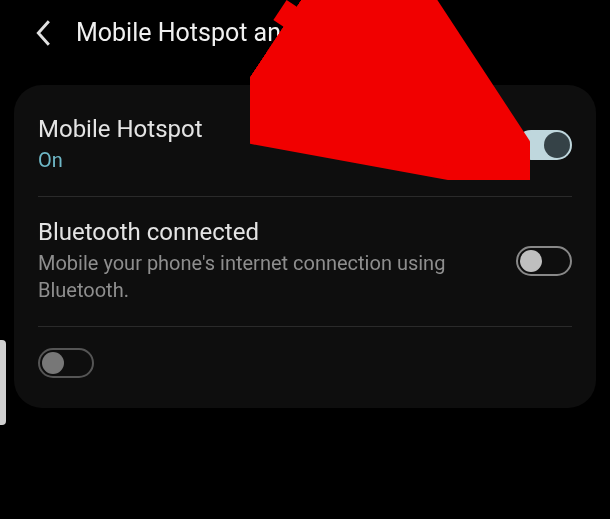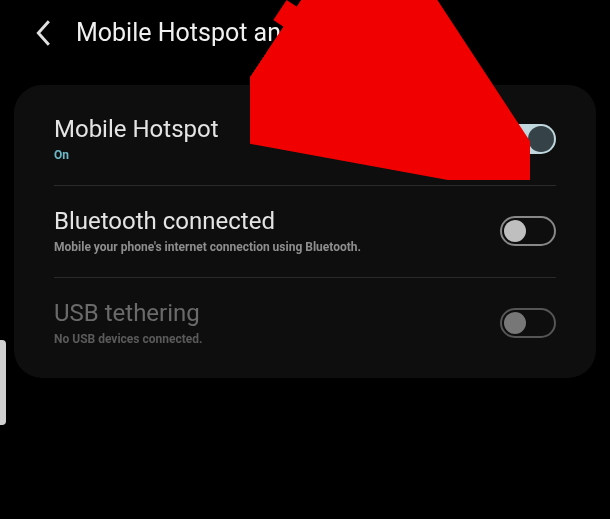--- a/index.html
+++ b/index.html
@@ -31,21 +31,21 @@
   }
   .header-title {
     color: #f0f0f0;
     font-size: 25px;
     font-weight: 400;
   }
   .panel {
     background: #0e0e0e;
     margin: 20px 14px 0 14px;
     border-radius: 28px;
-    padding: 8px 16px;
+    padding: 8px 0;
   }
   .row {
     display: flex;
     align-items: center;
     justify-content: space-between;
     padding: 22px 24px;
     position: relative;
   }
   .row + .row::before {
     content: "";
@@ -60,24 +60,23 @@
     flex: 1;
     padding-right: 20px;
   }
   .row-title {
     color: #e4e4e4;
     font-size: 24px;
     font-weight: 400;
     margin-bottom: 4px;
   }
   .row-sub {
-    font-size: 12px;
+    font-size: 20px;
     line-height: 1.35;
     color: #8e8e8e;
-    font-weight: bold;
   }
   .row-sub.accent {
     color: #6fb8c7;
   }
   .row.disabled .row-title {
     color: #6a6a6a;
   }
   .row.disabled .row-sub {
     color: #5a5a5a;
   }
@@ -162,24 +161,20 @@
     <div class="row-text">
       <div class="row-title">Bluetooth connected</div>
       <div class="row-sub">Mobile your phone's internet connection using Bluetooth.</div>
     </div>
     <div class="toggle toggle-off">
       <div class="knob"></div>
     </div>
   </div>
 
   <div class="row disabled">
-    <div class="row-text">
-      <div class="row-title">USB tethering</div>
-      <div class="row-sub">No USB devices connected.</div>
-    </div>
     <div class="toggle toggle-off dim">
       <div class="knob"></div>
     </div>
   </div>
 
 </div>
 
 <div class="scroll-handle"></div>
 
 <svg class="arrow-overlay" style="left:250px; top:0px;" width="280" height="180" viewBox="0 0 280 180">

